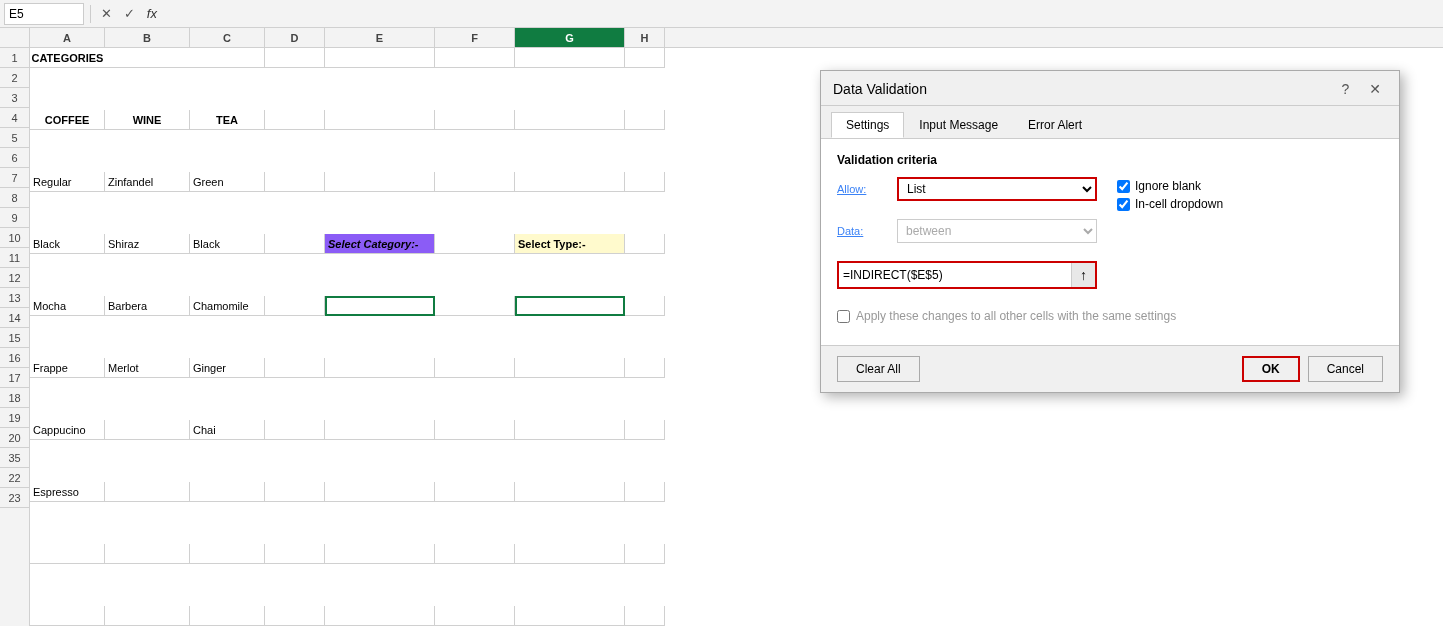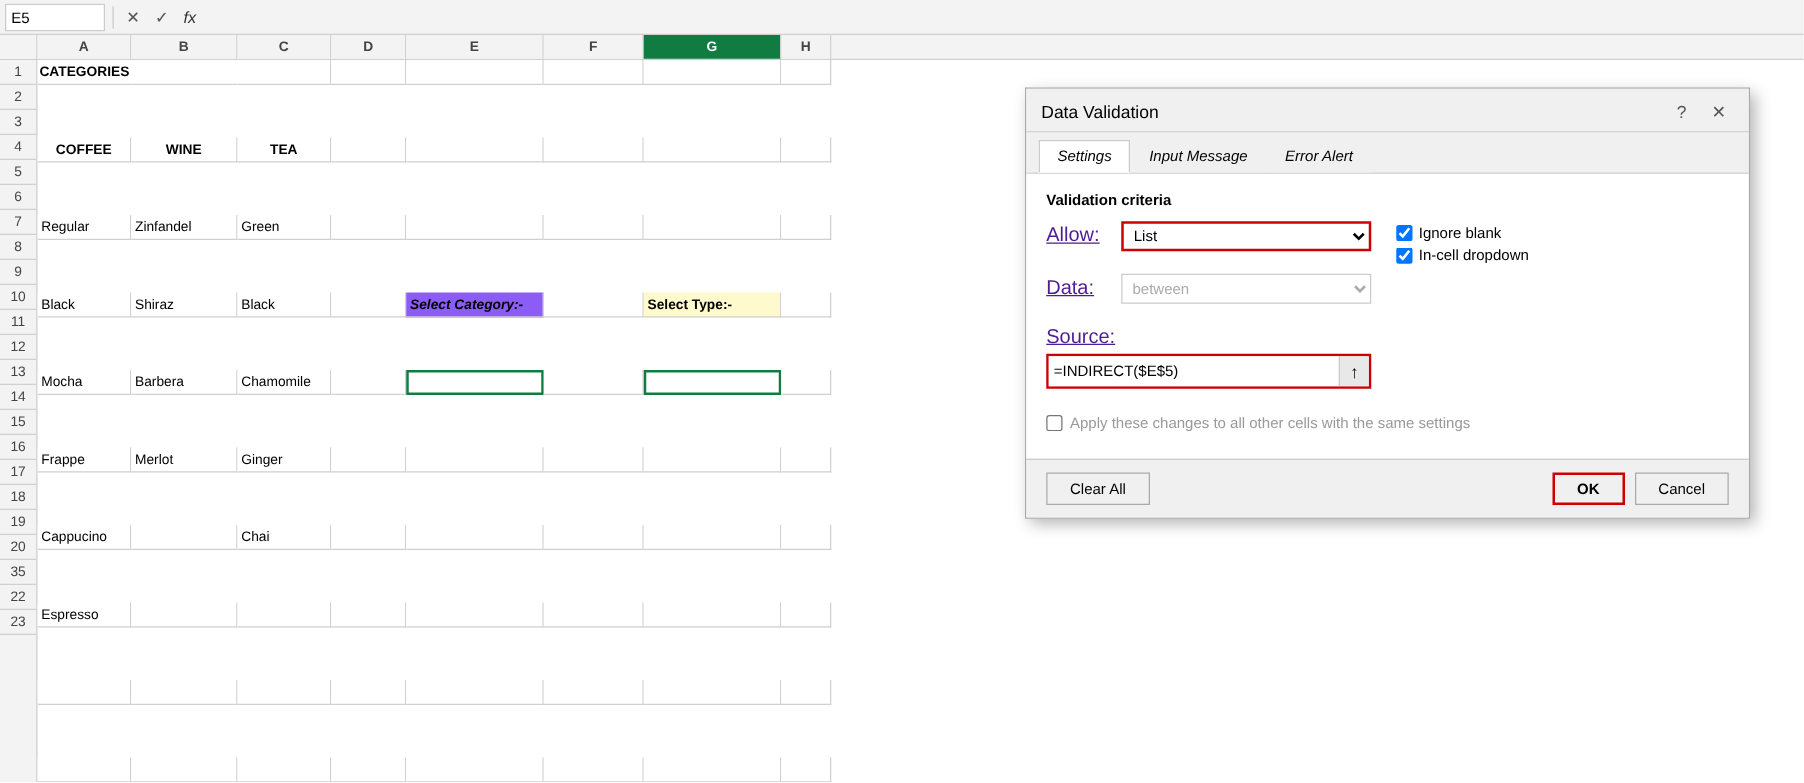--- a/index.html
+++ b/index.html
@@ -206,21 +206,20 @@
       gap: 0;
       background: #f0f0f0;
     }
     .dialog-tab {
       padding: 5px 14px;
       cursor: pointer;
       border: 1px solid transparent;
       font-size: 12px;
       background: #f0f0f0;
       border-bottom: none;
-      font-style: italic;
     }
     .dialog-tab.active {
       background: #fff;
       border: 1px solid #ccc;
       border-bottom: 1px solid #fff;
       z-index: 1;
     }
 
     
     .dialog-body {
@@ -233,23 +232,23 @@
       margin-bottom: 10px;
       font-size: 12px;
     }
     .form-row {
       display: flex;
       align-items: center;
       margin-bottom: 10px;
       gap: 10px;
     }
     .form-label {
-      font-size: 16px;
+      font-size: 11px;
       min-width: 50px;
-      color: #4c1d95;
+      color: #3b82f6;
     }
     .form-label.underline { text-decoration: underline; }
     .form-select {
       height: 24px;
       border: 1px solid #ccc;
       font-size: 12px;
       background: #fff;
       padding: 0 4px;
       cursor: pointer;
       appearance: auto;
@@ -655,21 +654,20 @@
           </div>
 
           <div class="form-row">
             <span class="form-label underline">Data:</span>
             <select class="form-select data-select">
               <option>between</option>
             </select>
           </div>
 
           <div style="margin-bottom:6px;">
-            <div class="form-label underline" style="margin-bottom:4px;">Source:</div>
             <div class="source-input-wrap">
               <input class="source-input" type="text" value="=INDIRECT($E$5)" style="">
               <div class="source-icon-btn">↑</div>
             </div>
           </div>
         </div>
         <div class="right-col">
           <div class="checkbox-row">
             <input type="checkbox" checked="" style="">
             <span>Ignore blank</span>

